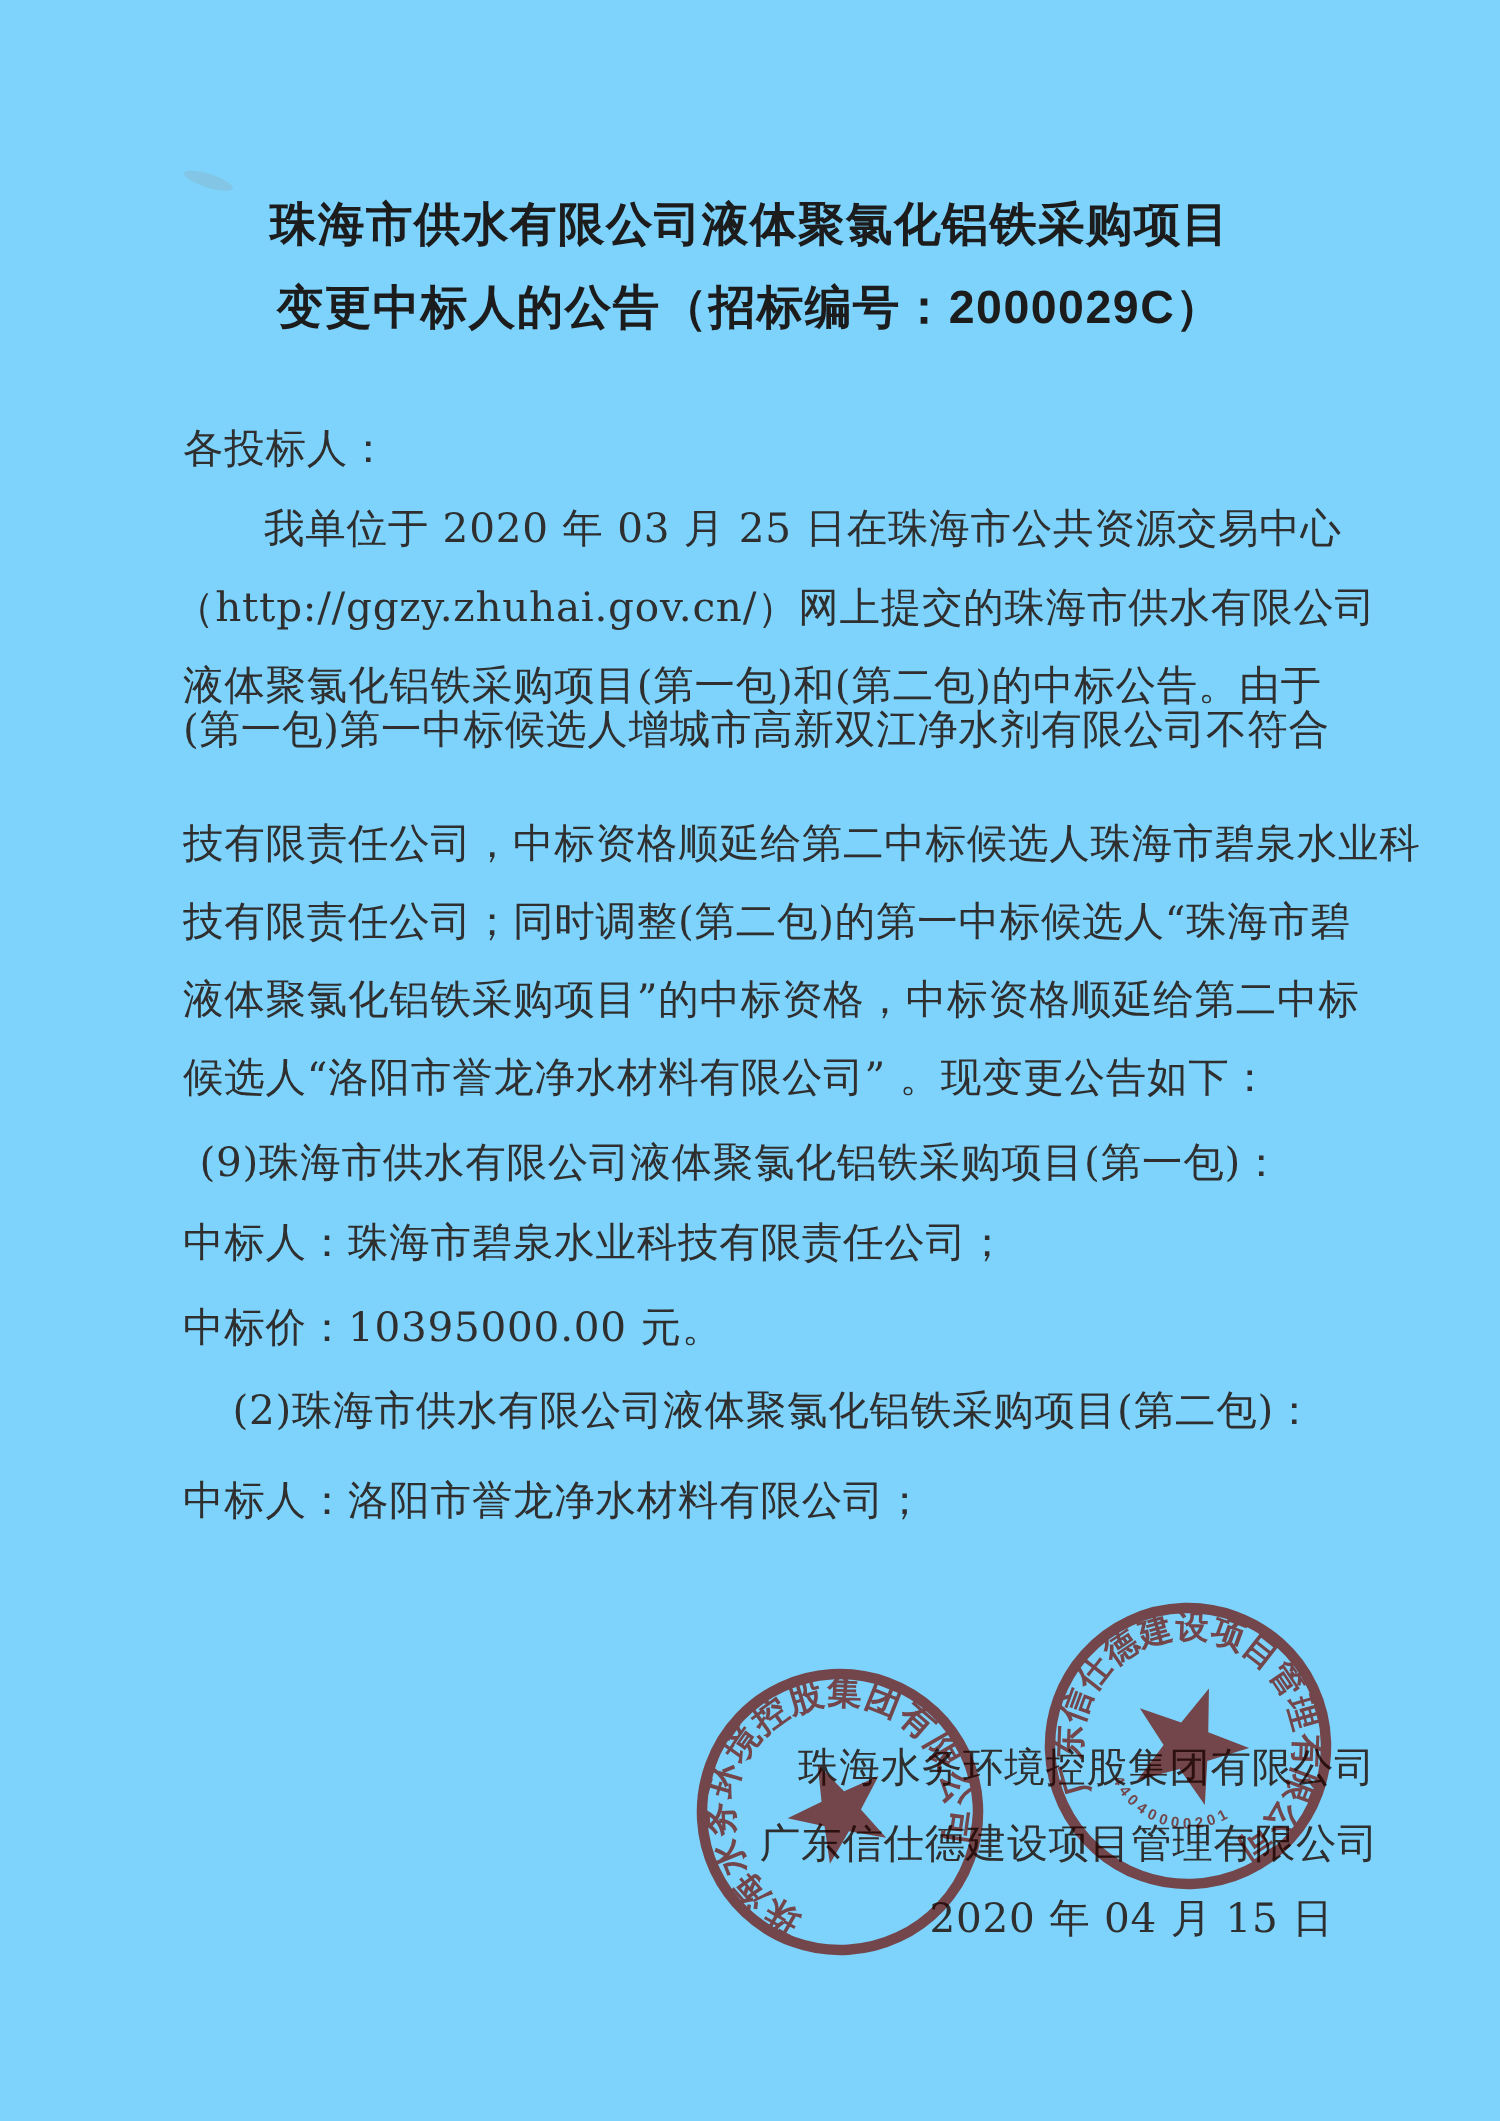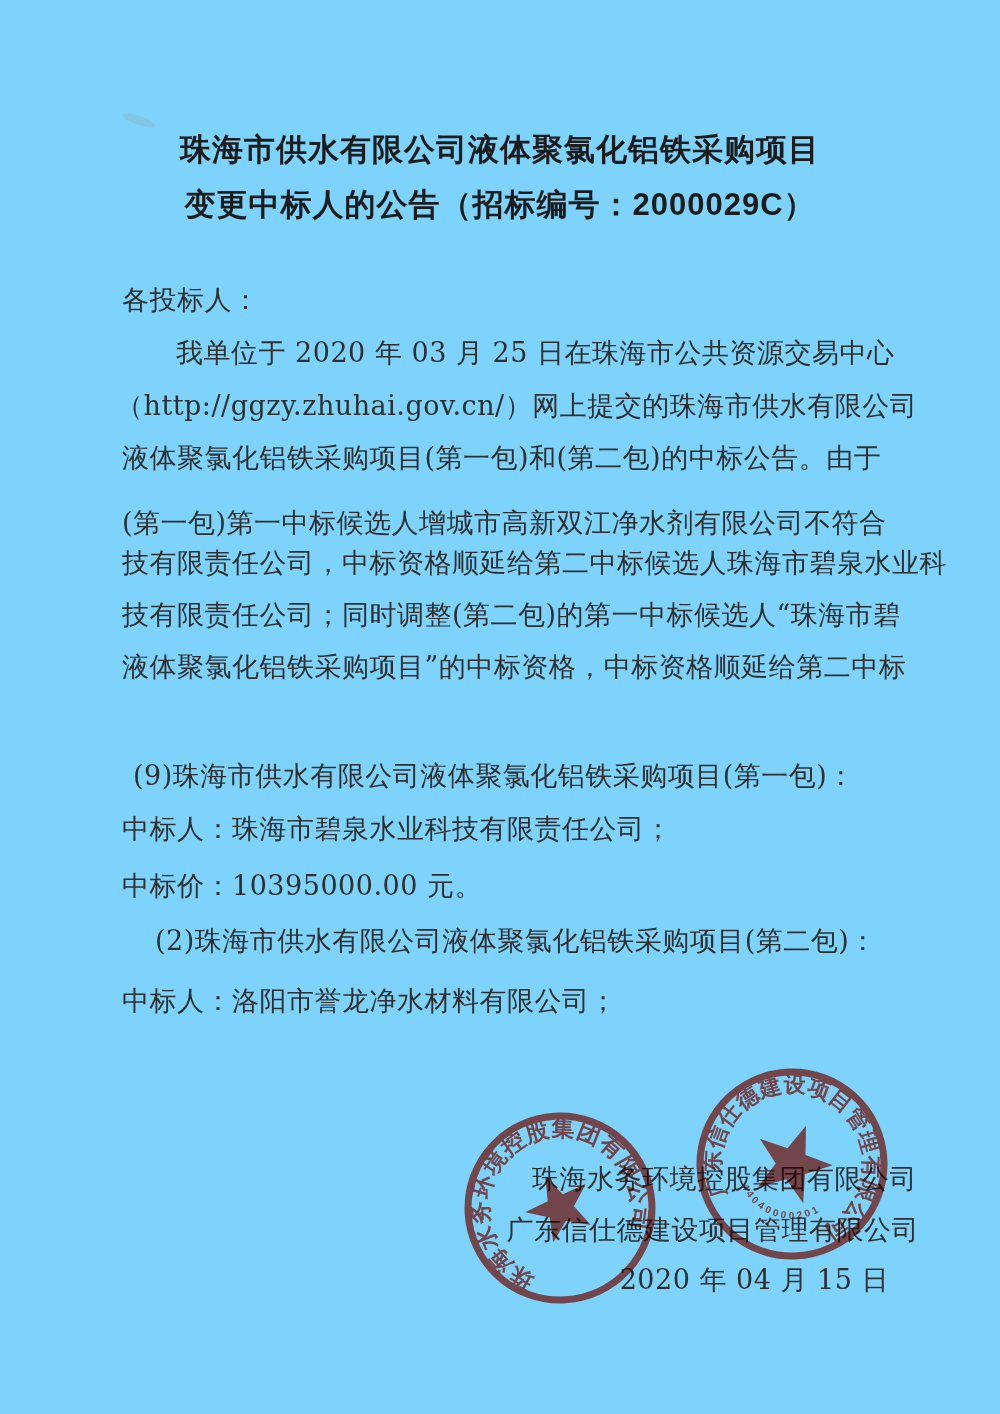--- a/index.html
+++ b/index.html
@@ -54,24 +54,25 @@
   <div class="artifact-edge"></div>
 
   <div class="tline" style="top:129px">珠海市供水有限公司液体聚氯化铝铁采购项目</div>
   <div class="tline" style="top:184px">变更中标人的公告（招标编号：2000029C）</div>
 
   <div class="bline" style="top:283px;left:122px">各投标人：</div>
 
   <div class="bline" style="top:336px;left:176px">我单位于 2020 年 03 月 25 日在珠海市公共资源交易中心</div>
   <div class="bline" style="top:389px;left:116px">（http://ggzy.zhuhai.gov.cn/）网上提交的珠海市供水有限公司</div>
   <div class="bline" style="top:441px;left:122px">液体聚氯化铝铁采购项目(第一包)和(第二包)的中标公告。由于</div>
-  <div class="bline" style="top:506px;left:122px">(第一包)第一中标候选人增城市高新双江净水剂有限公司不符合</div>
+  <div class="bline" style="top:470px;left:122px">(第一包)第一中标候选人增城市高新双江净水剂有限公司不符合</div>
   <div class="bline" style="top:546px;left:122px">技有限责任公司，中标资格顺延给第二中标候选人珠海市碧泉水业科</div>
   <div class="bline" style="top:598px;left:122px">技有限责任公司；同时调整(第二包)的第一中标候选人“珠海市碧</div>
   <div class="bline" style="top:650px;left:122px">液体聚氯化铝铁采购项目”的中标资格，中标资格顺延给第二中标</div>
+  <div class="bline" style="top:702px;left:122px">候选人“洛阳市誉龙净水材料有限公司” 。现变更公告如下：</div>
 
   <div class="bline" style="top:759px;left:133px">(9)珠海市供水有限公司液体聚氯化铝铁采购项目(第一包)：</div>
   <div class="bline" style="top:812px;left:122px">中标人：珠海市碧泉水业科技有限责任公司；</div>
   <div class="bline" style="top:869px;left:122px">中标价：10395000.00 元。</div>
 
   <div class="bline" style="top:924px;left:155px">(2)珠海市供水有限公司液体聚氯化铝铁采购项目(第二包)：</div>
   <div class="bline" style="top:984px;left:122px">中标人：洛阳市誉龙净水材料有限公司；</div>
 
   <div class="sig" style="top:1162px;right:110px">珠海水务环境控股集团有限公司</div>
   <div class="sig" style="top:1213px;right:108px">广东信仕德建设项目管理有限公司</div>

